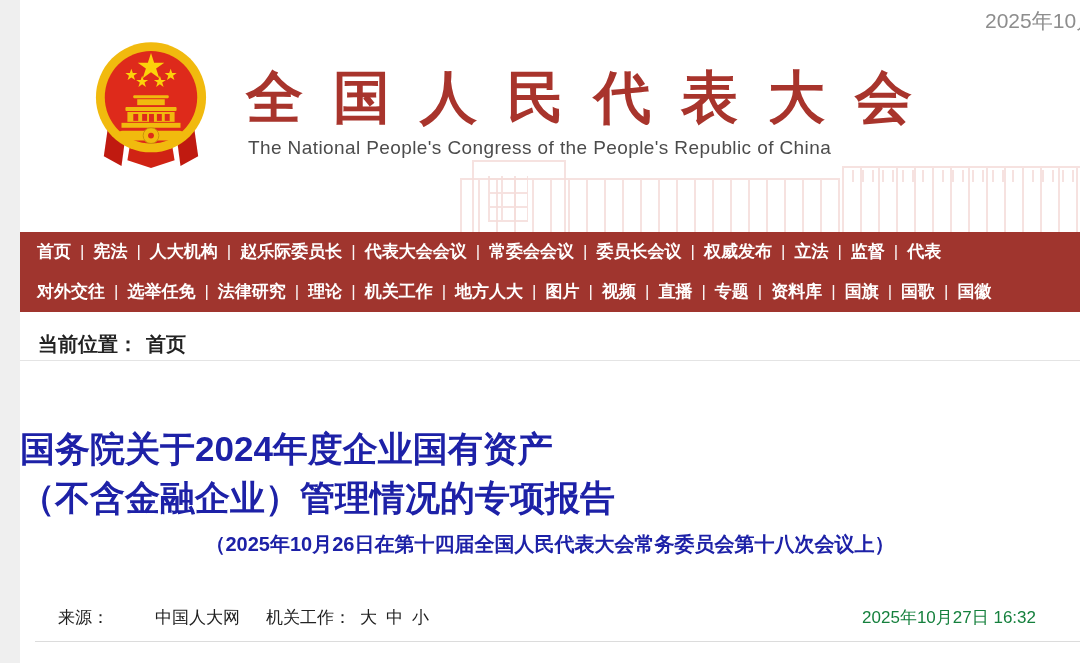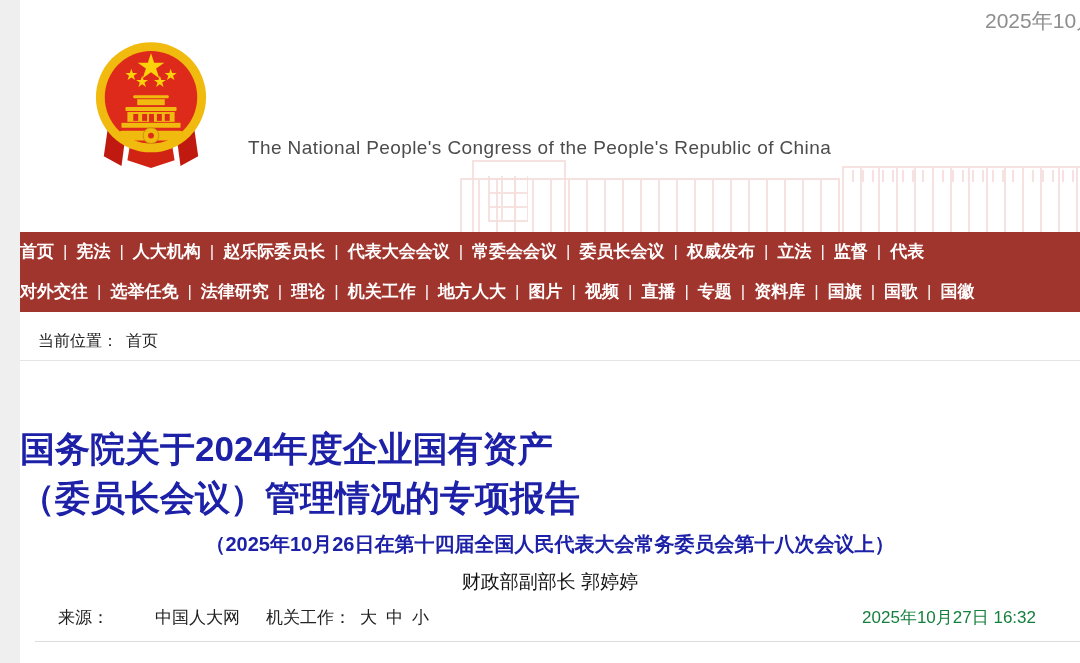--- a/index.html
+++ b/index.html
@@ -50,28 +50,28 @@
     background:
       repeating-linear-gradient(0deg,#f5dedb 0 2px,transparent 2px 14px),
       repeating-linear-gradient(90deg,#f5dedb 0 2px,transparent 2px 13px);
   }
   
   .nav{
     position:absolute;left:0;top:232px;width:1060px;height:80px;
     background:#a0352e;
   }
   .nav-row{
-    height:40px;line-height:40px;
+    height:40px;line-height:40px;padding-left:17px;
     font-size:17px;font-weight:bold;color:#ffffff;white-space:nowrap;overflow:hidden;
   }
   .nav-row a{color:#ffffff;text-decoration:none;cursor:pointer;}
   .nav-row .sep{color:#ffffff;font-weight:normal;margin:0 9px;opacity:0.95;}
   
   .breadcrumb{
-    position:absolute;left:18px;top:331px;font-size:16px;color:#222222;
+    position:absolute;left:18px;top:331px;font-size:20px;color:#222222;font-weight:bold;
   }
   .breadcrumb a{color:#222222;text-decoration:none;cursor:pointer;margin-left:8px;}
   .rule1{position:absolute;left:0;top:360px;width:1060px;border-top:1px solid #e4e4e4;}
   
   .art-title{
     position:absolute;left:0;top:424px;width:1060px;
     font-size:35px;font-weight:bold;color:#1d21a7;line-height:49px;
   }
   .art-subtitle{
     position:absolute;left:0;top:531px;width:1060px;text-align:center;
@@ -130,42 +130,42 @@
       <rect x="58" y="81" width="5" height="8"></rect>
         <rect x="66" y="81" width="5" height="7"></rect>
       <rect x="74" y="81" width="5" height="7"></rect>
     </g>
 
     <rect x="26" y="98" width="68" height="10" rx="5" fill="#f1ba0e"></rect>
     <circle cx="60" cy="103" r="8" fill="#f1ba0e" stroke="#c9920a" stroke-width="1"></circle>
     <circle cx="60" cy="103" r="3" fill="#de2a1b"></circle>
   </svg>
 
+  <div class="site-title">全国人民代表大会</div>
   <div class="site-subtitle">The National People's Congress of the People's Republic of China</div>
 
   <div class="wm wm-c"></div>
   <div class="wm wm-cols wm-a"></div>
   <div class="wm wm-cols wm-b"></div>
 
   <div class="nav">
     <div class="nav-row"><a class="nav-link">首页</a><span class="sep">|</span><a class="nav-link">宪法</a><span class="sep">|</span><a class="nav-link">人大机构</a><span class="sep">|</span><a class="nav-link">赵乐际委员长</a><span class="sep">|</span><a class="nav-link">代表大会会议</a><span class="sep">|</span><a class="nav-link">常委会会议</a><span class="sep">|</span><a class="nav-link">委员长会议</a><span class="sep">|</span><a class="nav-link">权威发布</a><span class="sep">|</span><a class="nav-link">立法</a><span class="sep">|</span><a class="nav-link">监督</a><span class="sep">|</span><a class="nav-link">代表</a></div>
     <div class="nav-row"><a class="nav-link">对外交往</a><span class="sep">|</span><a class="nav-link">选举任免</a><span class="sep">|</span><a class="nav-link">法律研究</a><span class="sep">|</span><a class="nav-link">理论</a><span class="sep">|</span><a class="nav-link">机关工作</a><span class="sep">|</span><a class="nav-link">地方人大</a><span class="sep">|</span><a class="nav-link">图片</a><span class="sep">|</span><a class="nav-link">视频</a><span class="sep">|</span><a class="nav-link">直播</a><span class="sep">|</span><a class="nav-link">专题</a><span class="sep">|</span><a class="nav-link">资料库</a><span class="sep">|</span><a class="nav-link">国旗</a><span class="sep">|</span><a class="nav-link">国歌</a><span class="sep">|</span><a class="nav-link">国徽</a></div>
   </div>
 
   <div class="breadcrumb">
     <span>当前位置：</span><a>首页</a>
   </div>
   <div class="rule1"></div>
 
   <div class="art-title">
     <div>国务院关于2024年度企业国有资产</div>
-    <div>（委员长会议）管理情况的专项报告</div>
+    <div>（不含金融企业）管理情况的专项报告</div>
   </div>
   <div class="art-subtitle">（2025年10月26日在第十四届全国人民代表大会常务委员会第十八次会议上）</div>
-  <div class="art-author">财政部副部长 郭婷婷</div>
 
   <div class="meta">
     <div class="meta-left">
       <span>来源：</span><a class="meta-source">中国人大网</a><span>机关工作：</span><span class="meta-sizes"><a class="fs-btn">大</a><a class="fs-btn">中</a><a class="fs-btn">小</a></span>
     </div>
     <div class="meta-date">2025年10月27日 16:32</div>
   </div>
   <div class="rule2"></div>
 
 </div>

